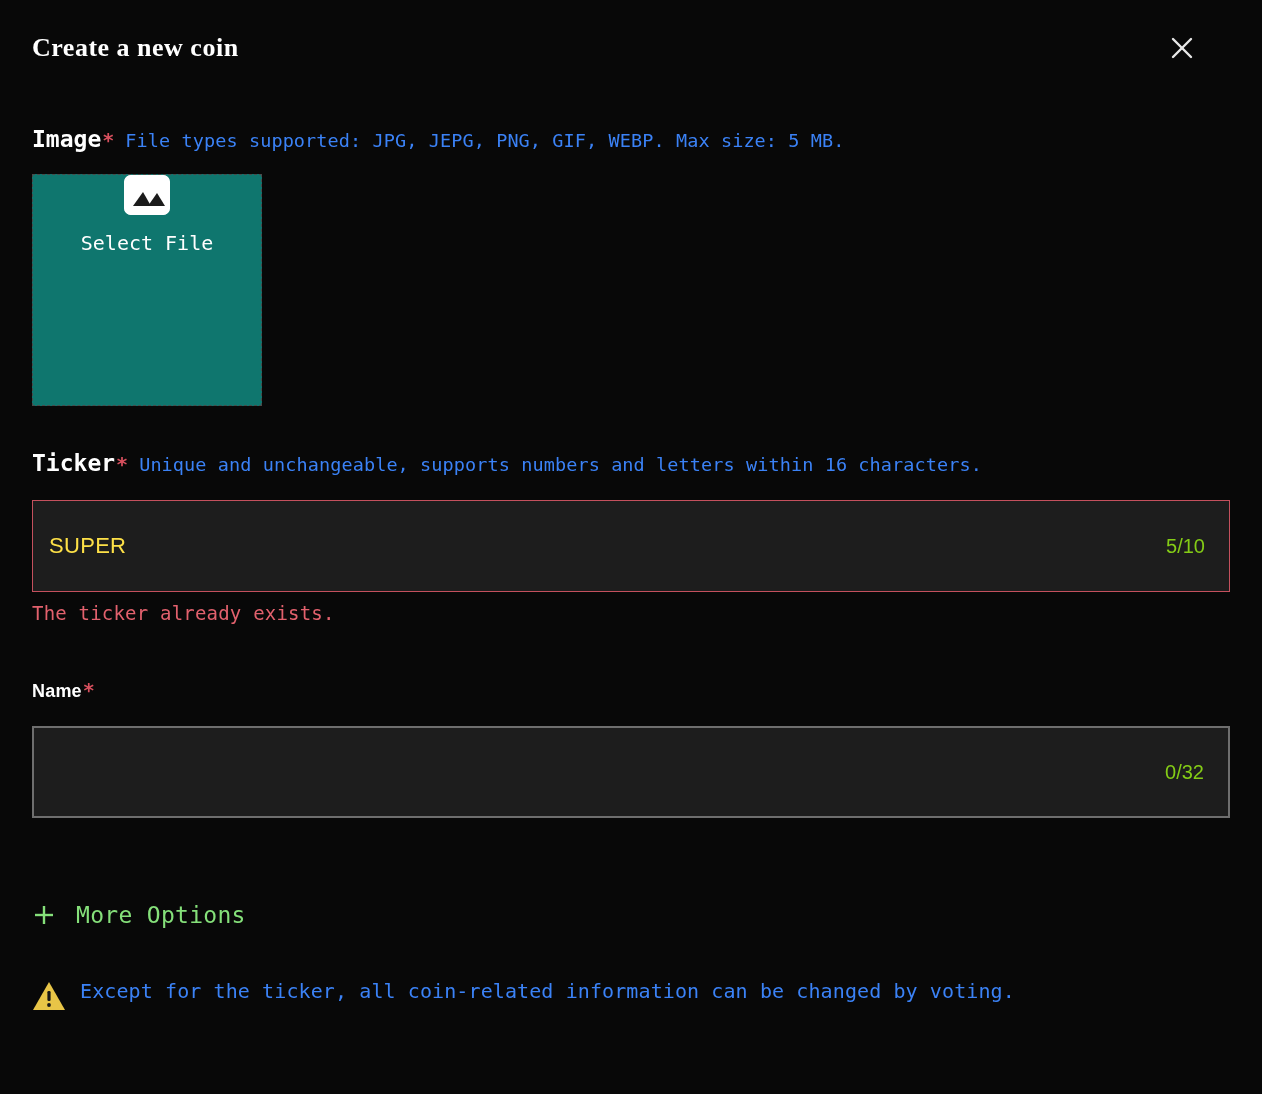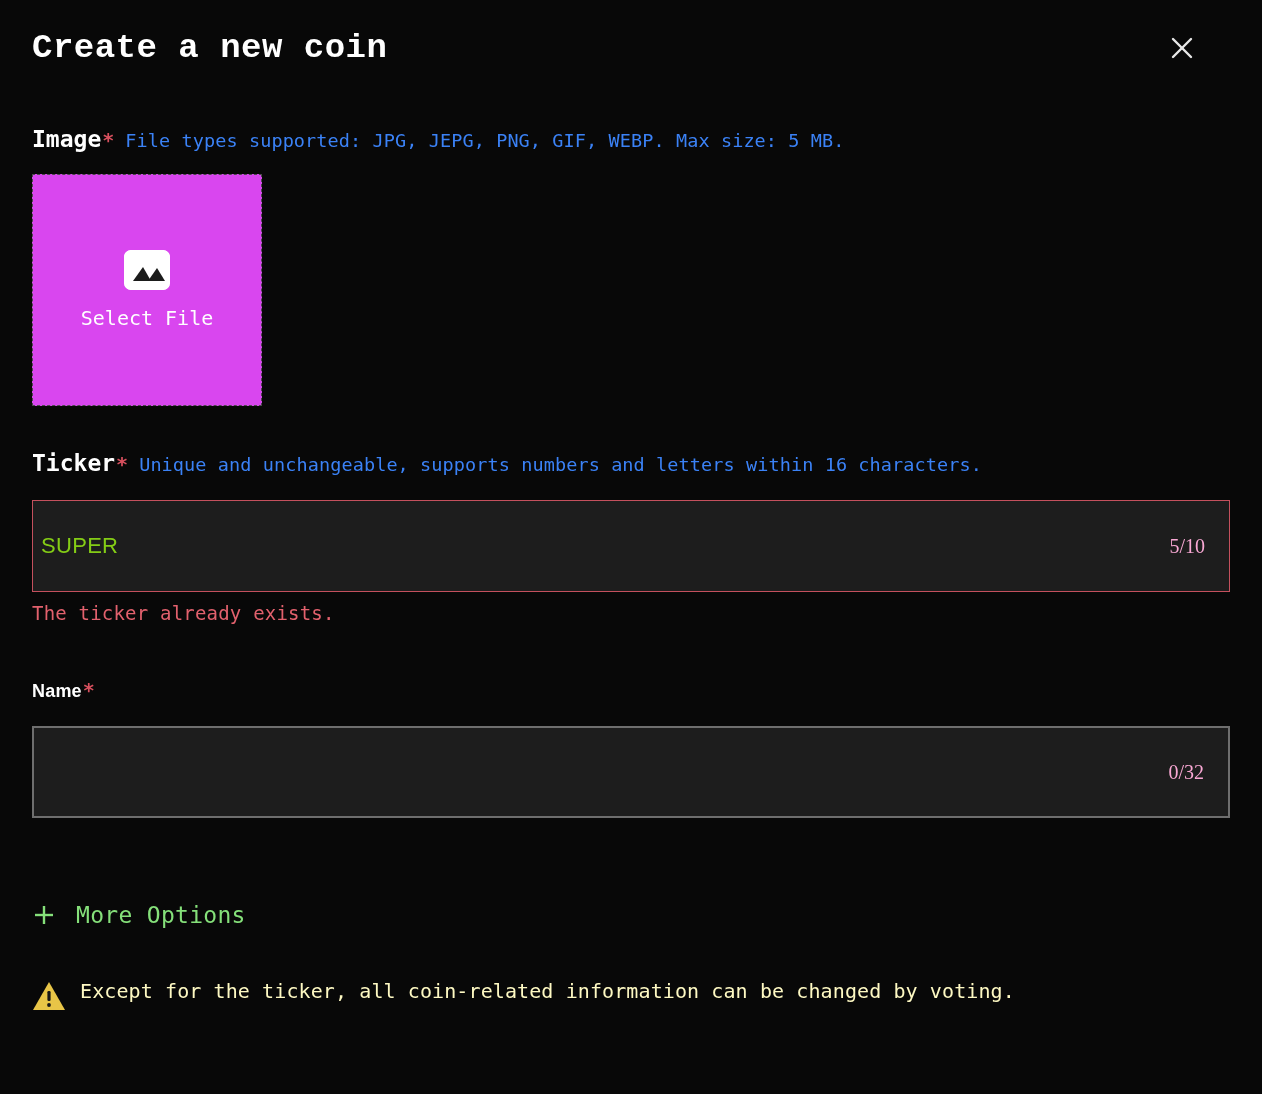--- a/index.html
+++ b/index.html
@@ -25,22 +25,22 @@
   }
 
   
   .modal-header {
     position: relative;
     height: 96px;
     display: flex;
     align-items: center;
   }
   .modal-title {
-    font-family: Liberation Mono, monospace;
-    font-size: 34px;
+    font-family: Liberation Serif, serif;
+    font-size: 26px;
     font-weight: 700;
     letter-spacing: 0.5px;
     color: #ffffff;
     white-space: pre;
   }
   .close-btn {
     position: absolute;
     right: 28px;
     top: 50%;
     transform: translateY(-50%);
@@ -88,25 +88,24 @@
     white-space: pre;
   }
 
   
   .image-section { margin-top: 30px; }
   .dropzone {
     margin-top: 22px;
     width: 230px;
     height: 232px;
     border: 1px dashed #4a4a4a;
-    background: #d946ef;
+    background: #0f766e;
     display: flex;
     flex-direction: column;
     align-items: center;
-    justify-content: center;
     cursor: pointer;
   }
   .img-icon {
     width: 46px;
     height: 40px;
     background: #ffffff;
     border-radius: 7px;
     position: relative;
     overflow: hidden;
     margin-bottom: 16px;
@@ -130,31 +129,31 @@
     align-items: center;
   }
   .input-wrap.error  { border: 1px solid #c4505d; }
   .input-wrap.focused{ border: 2px solid #6e6e6e; }
   .text-input {
     flex: 1;
     height: 100%;
     background: transparent;
     border: none;
     outline: none;
-    color: #84cc16;
+    color: #fde047;
     font-family: "Liberation Sans", "DejaVu Sans", sans-serif;
     font-size: 22px;
     letter-spacing: 0.3px;
-    padding: 0 8px;
+    padding: 0 16px;
   }
   .text-input::placeholder { color: #6d6d6d; }
   .char-counter {
-    font-family: Liberation Serif, serif;
-    font-size: 20px;
-    color: #f9a8d4;
+    font-family: Liberation Sans, sans-serif;
+    font-size: 20px;
+    color: #84cc16;
     padding-right: 24px;
     white-space: pre;
   }
   .error-text {
     margin-top: 10px;
     font-family: "DejaVu Sans Mono", "Liberation Mono", monospace;
     font-size: 19px;
     color: #e2616d;
     letter-spacing: 0.2px;
     white-space: pre;
@@ -185,21 +184,21 @@
     margin-top: 46px;
     display: flex;
     align-items: flex-start;
     gap: 14px;
   }
   .warn-icon { flex: none; margin-top: 4px; display: block; }
   .notice-text {
     font-family: "DejaVu Sans Mono", "Liberation Mono", monospace;
     font-size: 20px;
     line-height: 1.45;
-    color: #fef9c3;
+    color: #3b82f6;
     letter-spacing: 0.1px;
     max-width: 1110px;
   }
 </style>
 </head>
 <body>
 
 <div class="modal">
 
   

